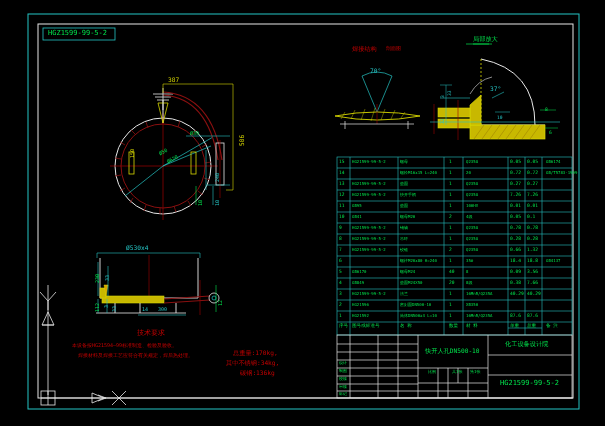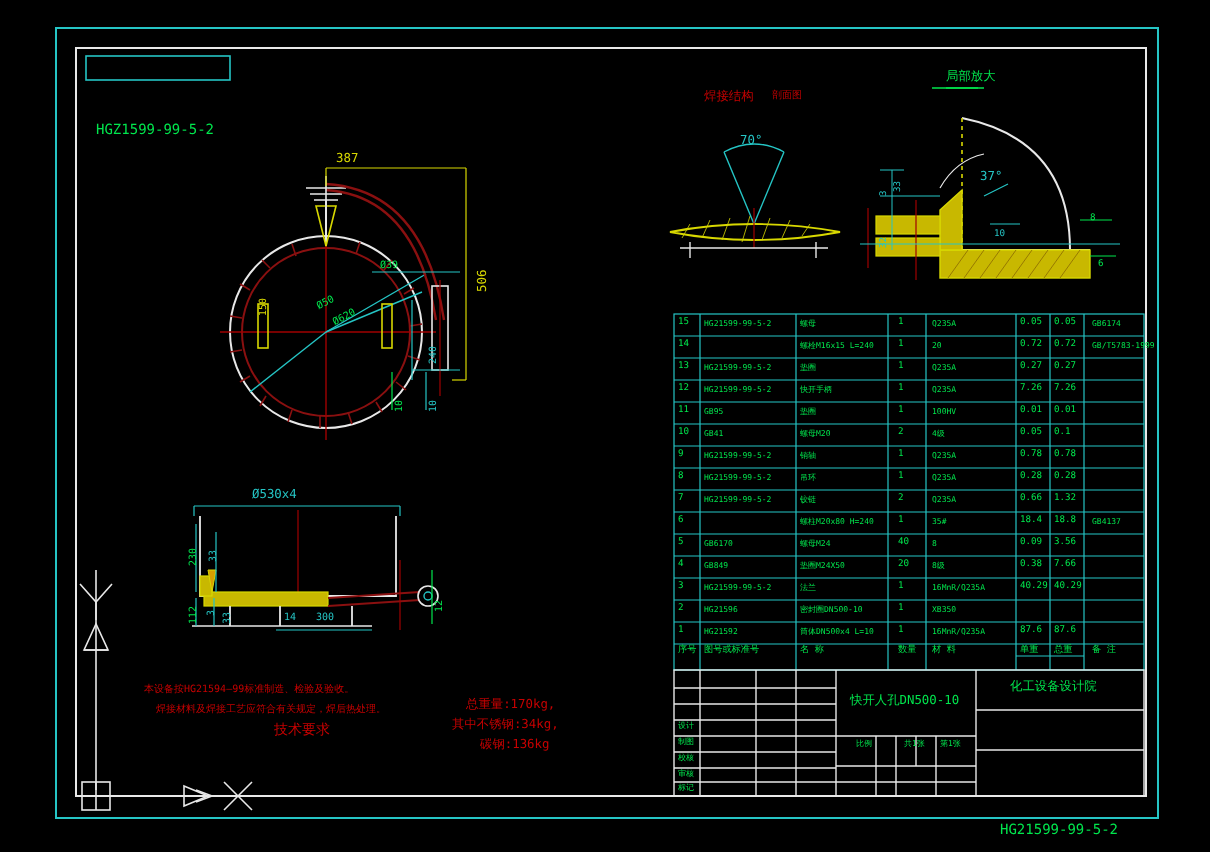--- a/index.html
+++ b/index.html
@@ -10,21 +10,21 @@
   .lbl{position:absolute;white-space:nowrap;line-height:1;
        font-family:"DejaVu Sans Mono","Liberation Mono",monospace;}
   .grn{color:#00e64d;}
   .cyn{color:#25c5c5;}
   .yel{color:#d8d800;}
   .red{color:#c60000;}
   .t4{font-size:4px;}
   .t45{font-size:4.6px;}
   .t5{font-size:5px;}
   .t6{font-size:6.2px;}
-  .t7{font-size:7px;margin-top:32px;}
+  .t7{font-size:7px;}
   .rot{transform-origin:0 0;}
 </style>
 </head>
 <body>
 
 <div id="cad">
 
 <svg width="605" height="426">
 
   <rect x="28" y="14" width="551" height="395" fill="none" stroke="#25c5c5" stroke-width="1"></rect>

